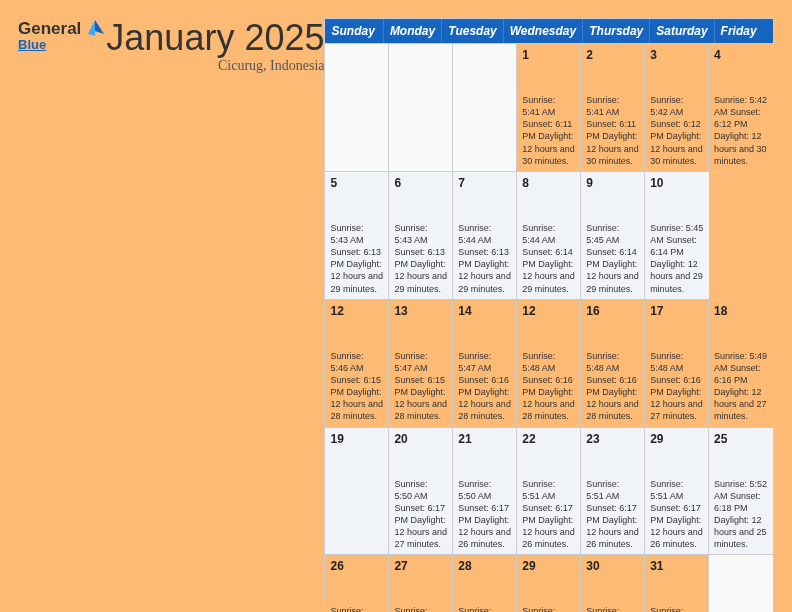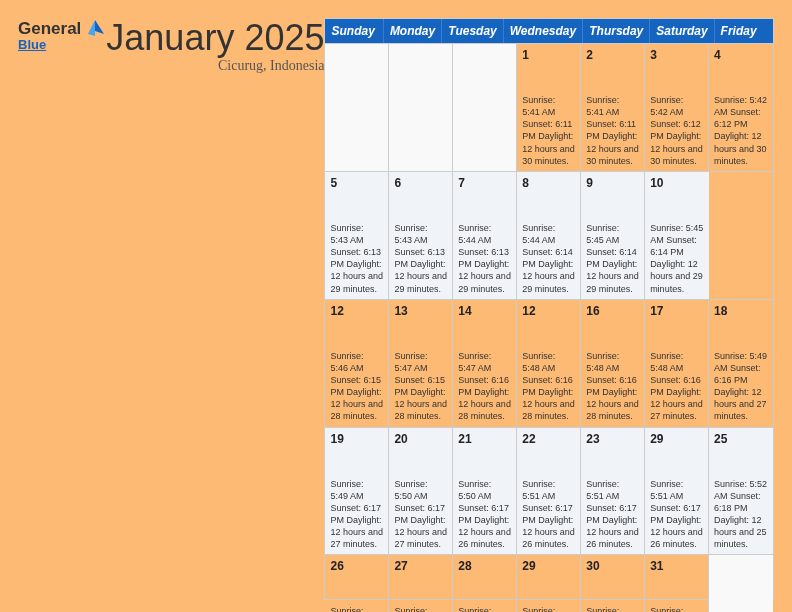--- a/index.html
+++ b/index.html
@@ -250,23 +250,20 @@
           <div class="cal-cell">
             <div class="day-number">18</div>
             <div class="day-info">Sunrise: 5:49 AM
 Sunset: 6:16 PM
 Daylight: 12 hours and 27 minutes.</div>
           </div>
         </div>
         <div class="cal-row">
           <div class="cal-cell alt-bg">
             <div class="day-number">19</div>
-            <div class="day-info">Sunrise: 5:49 AM
-Sunset: 6:17 PM
-Daylight: 12 hours and 27 minutes.</div>
           </div>
           <div class="cal-cell alt-bg">
             <div class="day-number">20</div>
             <div class="day-info">Sunrise: 5:50 AM
 Sunset: 6:17 PM
 Daylight: 12 hours and 27 minutes.</div>
           </div>
           <div class="cal-cell alt-bg">
             <div class="day-number">21</div>
             <div class="day-info">Sunrise: 5:50 AM

